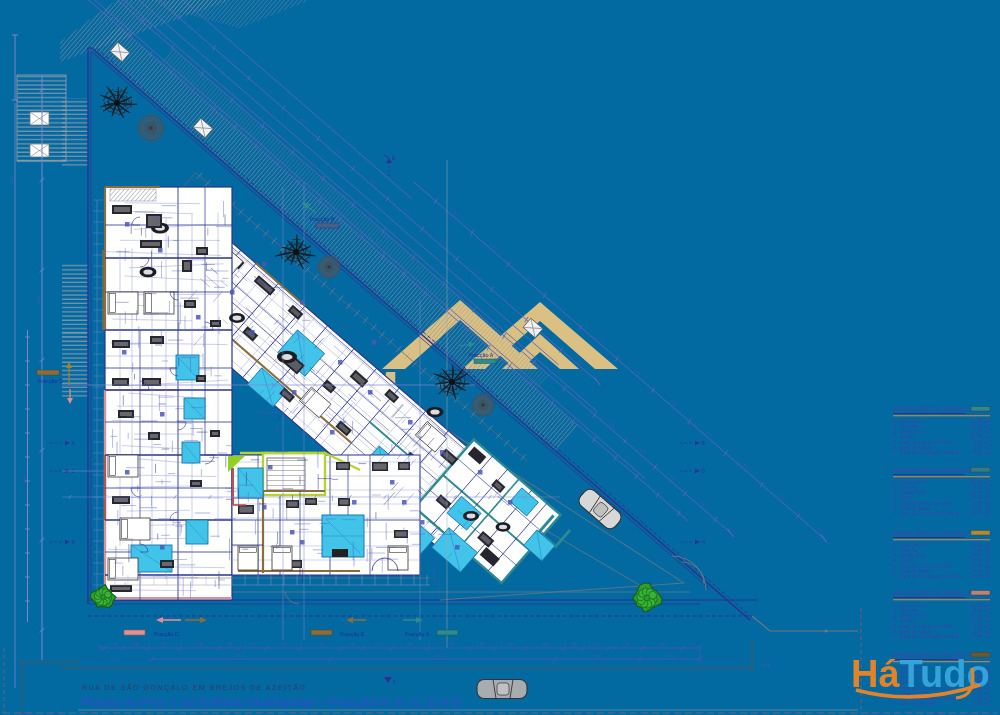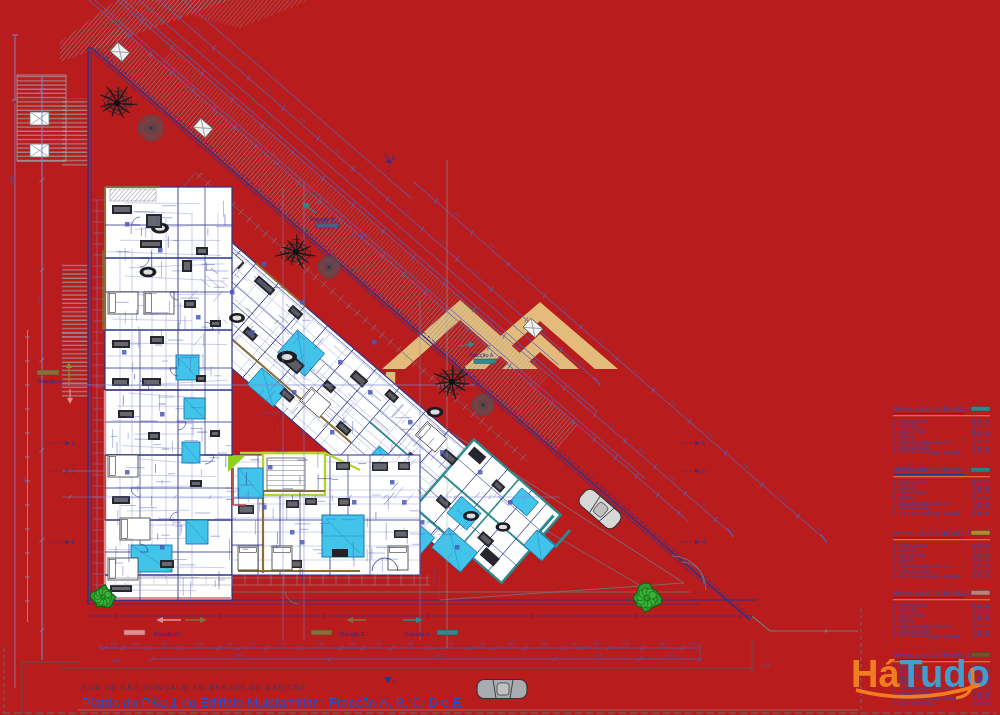--- a/index.html
+++ b/index.html
@@ -1,15 +1,15 @@
 <!DOCTYPE html>
 <html><head><meta charset="utf-8"><style>
 html,body{margin:0;padding:0;background:#ffffff;}
 *{font-family:"Liberation Sans",sans-serif;}
-#page{position:relative;width:1000px;height:715px;background:#b91c1c;overflow:hidden;}
+#page{position:relative;width:1000px;height:715px;background:#0369a1;overflow:hidden;}
 </style></head><body>
 <div id="page">
 <svg width="1000" height="715" viewBox="0 0 1000 715" font-family="Liberation Sans, sans-serif">
 <g opacity="0.95">
 <path d="M382,369 L460,300 L538,369 L515,369 L460,320 L405,369 Z" fill="#e6c581" stroke="none"></path>
 <path d="M462,369 L540,302 L618,369 L595,369 L540,321 L485,369 Z" fill="#e6c581" stroke="none"></path>
 <path d="M502,369 L540,334 L579,369 L560,369 L540,352 L521,369 Z" fill="#e6c581" stroke="none"></path>
 <text x="360" y="404" font-size="46" font-weight="bold" fill="#e6c581" font-family="Liberation Serif, serif">M</text>
 </g>
 <defs>

